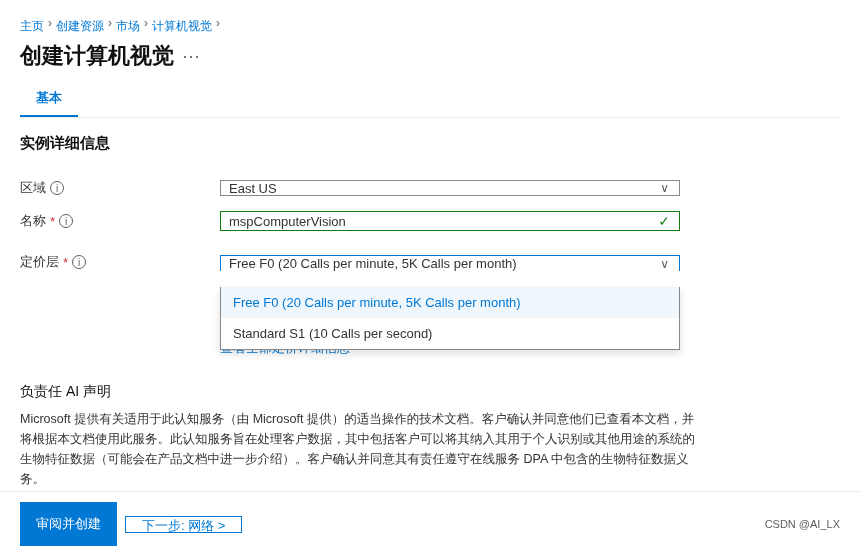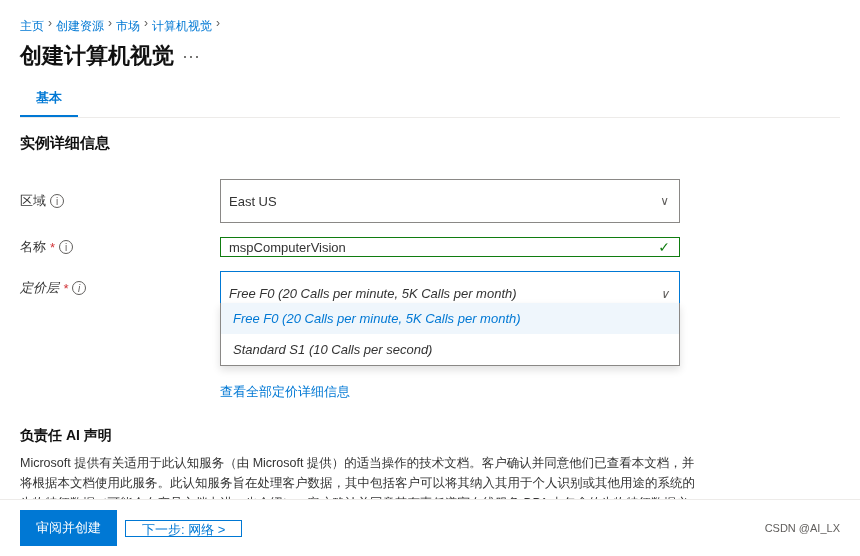--- a/index.html
+++ b/index.html
@@ -88,21 +88,21 @@
       cursor: pointer;
     }
     .required-star { color: #d13438; }
     .form-control-area {
       flex: 1;
       max-width: 460px;
       position: relative;
     }
     .select-box {
       width: 100%;
-      height: 44px;
+      height: 16px;
       border: 1px solid #8a8886;
       background: #fff;
       padding: 0 32px 0 8px;
       font-size: 13px;
       color: #333;
       display: flex;
       align-items: center;
       cursor: pointer;
       position: relative;
     }
@@ -164,21 +164,21 @@
     .link-text {
       color: #0078d4;
       text-decoration: none;
       font-size: 13px;
       cursor: pointer;
       margin-bottom: 14px;
       display: inline-block;
     }
     .ai-section-title {
       font-size: 14px;
-      font-weight: 700;
+      font-weight: 400;
       color: #111;
       margin-bottom: 8px;
     }
     .ai-text {
       font-size: 12.5px;
       color: #333;
       line-height: 1.6;
       max-width: 680px;
       margin-bottom: 12px;
     }
@@ -191,21 +191,21 @@
       border-top: 1px solid #edebe9;
       padding: 10px 20px;
       display: flex;
       align-items: center;
       gap: 8px;
     }
     .btn-primary {
       background: #0078d4;
       color: #fff;
       border: none;
-      height: 36px;
+      height: 44px;
       padding: 0 16px;
       font-size: 13px;
       cursor: pointer;
       white-space: nowrap;
     }
     .btn-secondary {
       background: #fff;
       color: #333;
       border: 1px solid #8a8886;
       height: 32px;
@@ -275,21 +275,21 @@
       <span>名称</span>
       <span class="required-star">*</span>
       <span class="info-icon">i</span>
     </div>
     <div class="form-control-area" style="position:relative;">
       <input type="text" class="input-box valid" value="mspComputerVision" style="">
       <span class="check-icon">✓</span>
     </div>
   </div>
 
-  <div class="form-row" style="align-items:flex-start;font-style:italic;">
+  <div class="form-row" style="align-items:flex-end;">
     <div class="form-label" style="margin-top:8px;">
       <span>定价层</span>
       <span class="required-star">*</span>
       <span class="info-icon">i</span>
     </div>
     <div class="form-control-area">
       <div class="select-box select-box-active">
         <span>Free F0 (20 Calls per minute, 5K Calls per month)</span>
         <span class="chevron-icon">∨</span>
       </div>

